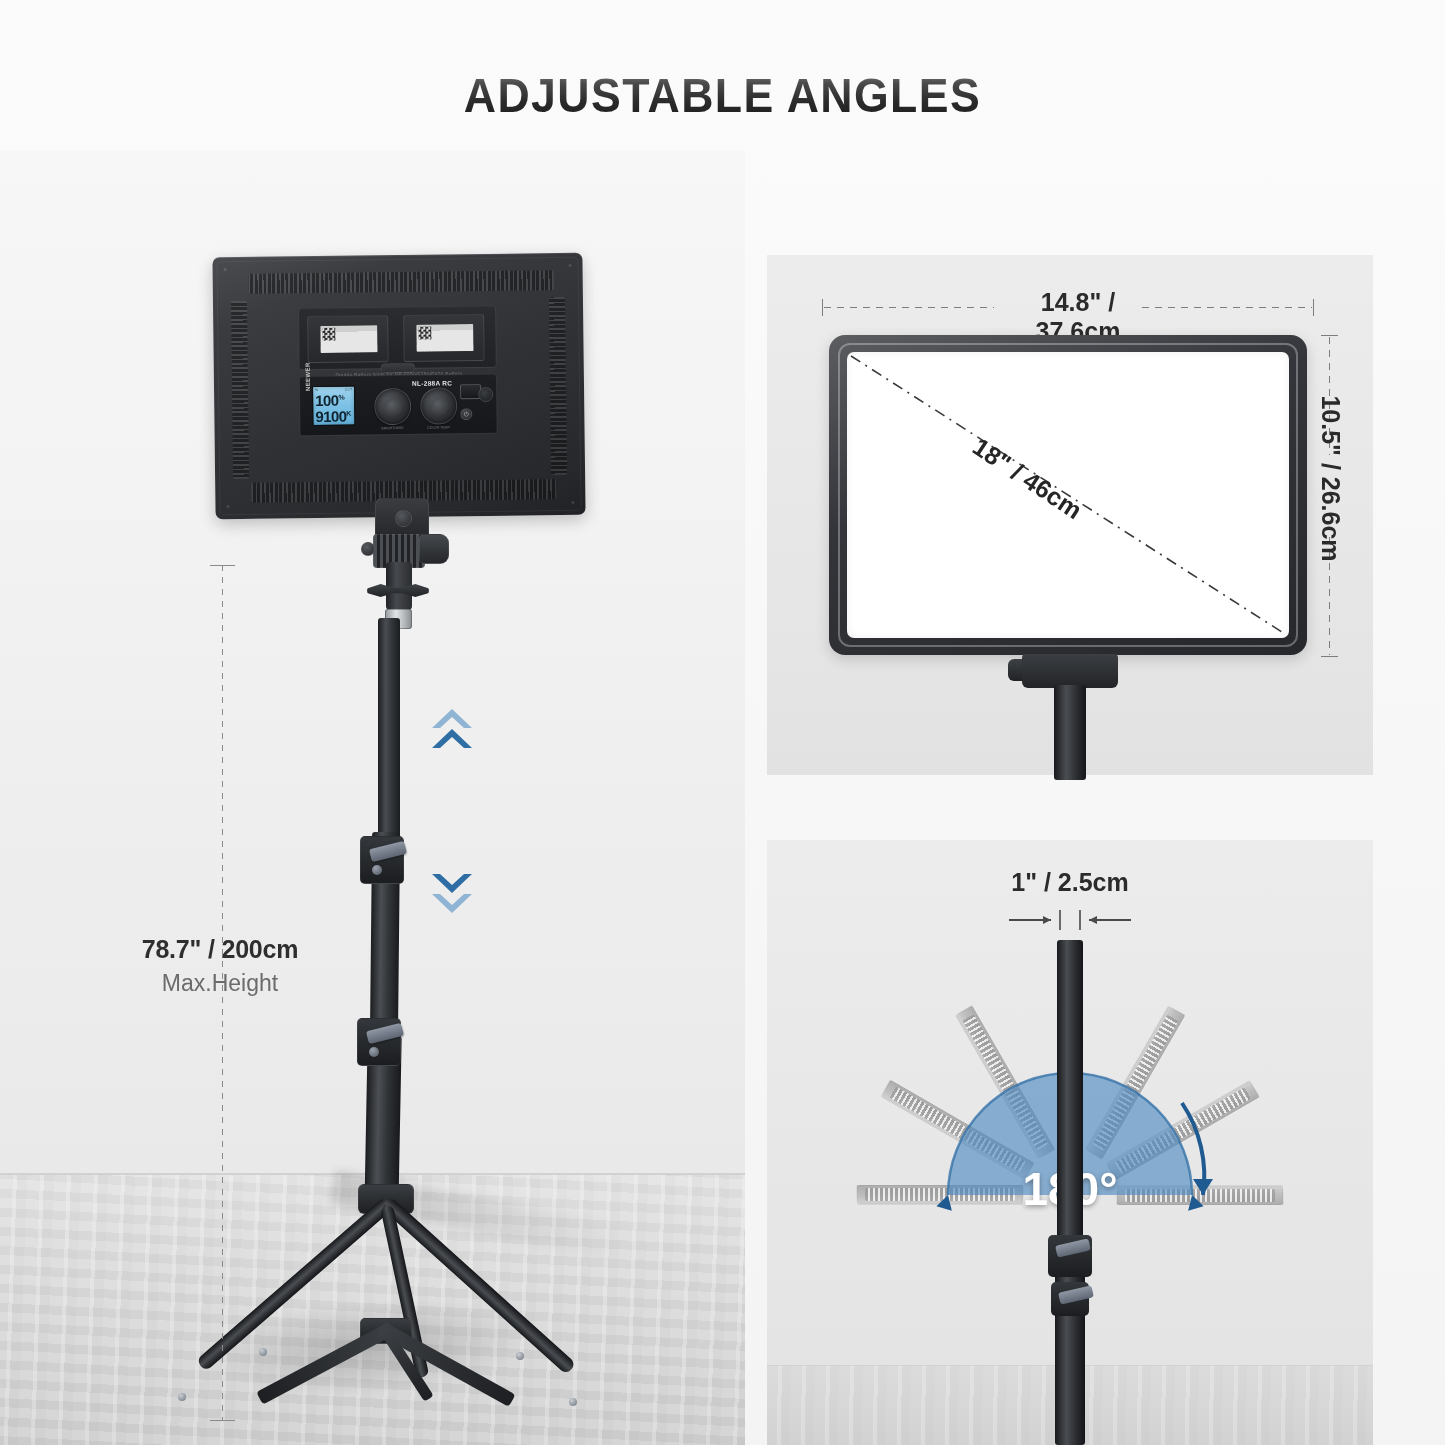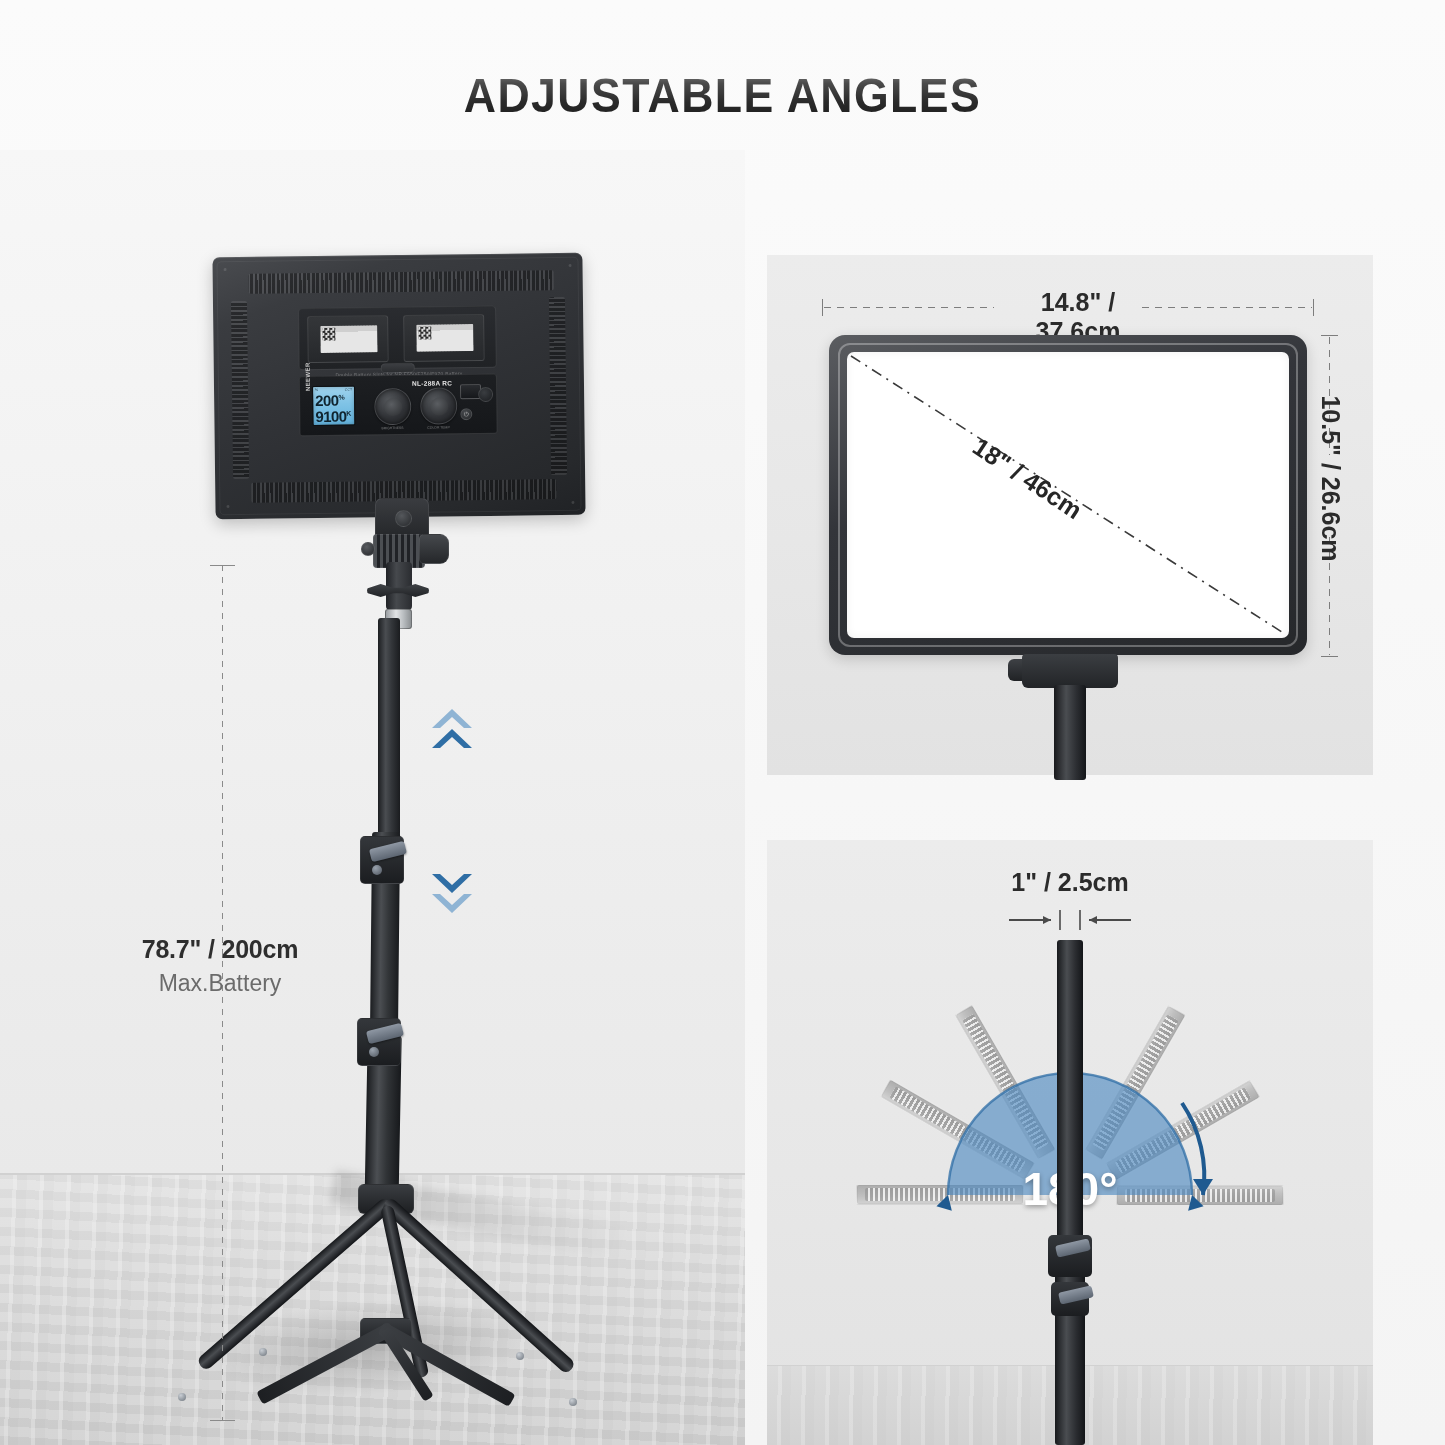--- a/index.html
+++ b/index.html
@@ -303,21 +303,21 @@
     </div>
 
     <div class="console">
       <div class="brand">NEEWER</div>
 
       <div class="lcd">
         <div class="tiny">
           <span>%</span>
           <span>CCT</span>
         </div>
-        <div class="big1"><span>200</span><span class="u">%</span></div>
+        <div class="big1"><span>100</span><span class="u">%</span></div>
         <div class="big2"><span>9100</span><span class="u">K</span></div>
       </div>
 
       <div class="knob k1"></div>
       <div class="knob k2"></div>
       <div class="knoblbl l1">BRIGHTNESS</div>
       <div class="knoblbl l2">COLOR TEMP</div>
 
       <div class="modeltxt">NL-288A RC</div>
       <div class="irwin"></div>
@@ -353,21 +353,21 @@
   <div class="footdot" style="left:178px;top:1243px"></div>
   <div class="footdot" style="left:569px;top:1248px"></div>
   <div class="footdot" style="left:259px;top:1198px"></div>
   <div class="footdot" style="left:516px;top:1202px"></div>
 
   <div class="dimline"></div>
   <div class="dimcap" style="top:415px"></div>
   <div class="dimcap" style="top:1270px"></div>
   <div class="heightlbl">
     <div class="big">78.7" / 200cm</div>
-    <div class="sub">Max.Battery</div>
+    <div class="sub">Max.Height</div>
   </div>
 
   <div class="chev" style="left:428px;top:552px">
     <svg width="48" height="52" viewBox="0 0 48 52">
       <path d="M4 26 L24 7 L44 26 L36 26 L24 15 L12 26 Z" fill="#8fb4d4"></path>
       <path d="M4 46 L24 27 L44 46 L36 46 L24 35 L12 46 Z" fill="#2f6ea5"></path>
     </svg>
   </div>
   <div class="chev" style="left:428px;top:718px">
     <svg width="48" height="52" viewBox="0 0 48 52">

